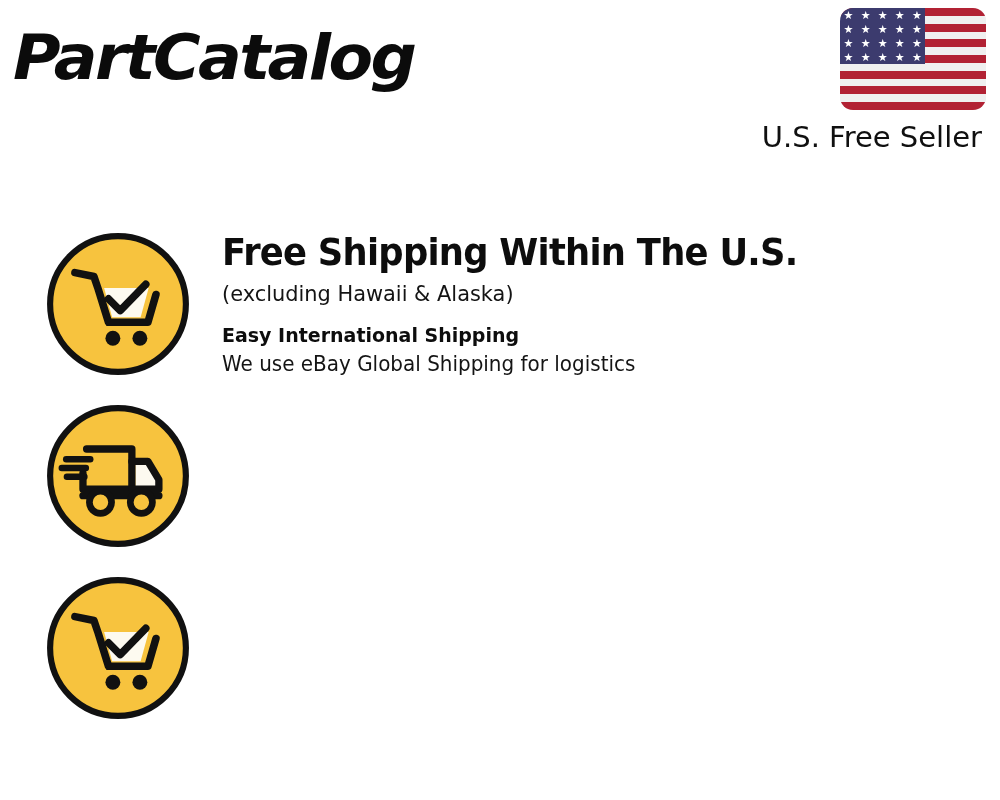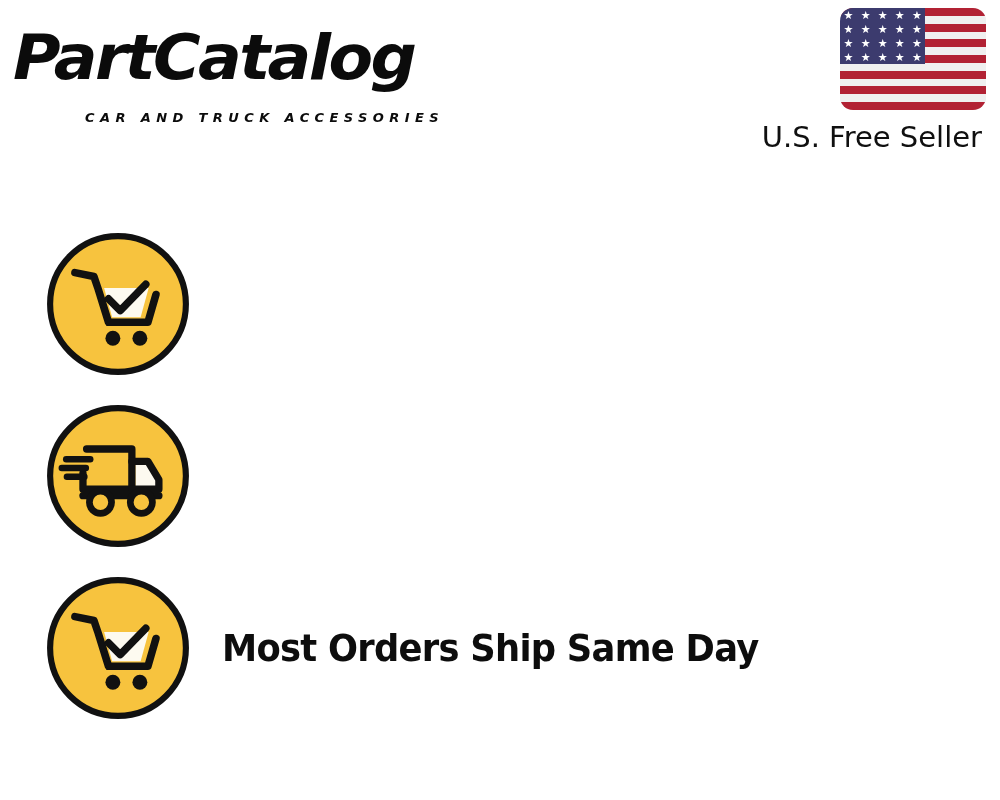--- a/index.html
+++ b/index.html
@@ -187,21 +187,20 @@
     transform-origin: left center;
   }
 </style>
 </head>
 <body>
 
 <div class="header">
 
   <div class="brand-logo">
     <div class="brand-wordmark">PartCatalog</div>
-    <div class="brand-tagline">CAR AND TRUCK ACCESSORIES</div>
   </div>
 
   <div class="seller-block">
     <div class="flag" id="us-flag">
       <div class="stripes">
           <div class="stripe" style="top: 0%; height: 7.69231%; background: rgb(178, 34, 52);"></div>
           <div class="stripe" style="top: 7.69231%; height: 7.69231%; background: rgb(240, 240, 240);"></div>
           <div class="stripe" style="top: 15.3846%; height: 7.69231%; background: rgb(178, 34, 52);"></div>
           <div class="stripe" style="top: 23.0769%; height: 7.69231%; background: rgb(240, 240, 240);"></div>
           <div class="stripe" style="top: 30.7692%; height: 7.69231%; background: rgb(178, 34, 52);"></div>
@@ -248,20 +247,26 @@
     <div class="feature-icon">
       <svg viewBox="0 0 100 100" xmlns="http://www.w3.org/2000/svg">
         <circle cx="50" cy="50" r="46.5" fill="#f7c33e" stroke="#111111" stroke-width="4.2"></circle>
         <polygon points="40.5,39 71,39 65.5,59 46,59" fill="#fdfaf0"></polygon>
         <path d="M20.5 28.5 L33.5 31.2 L36.5 40 L43.5 62.5 L70.5 62.5 L76 43.5" fill="none" stroke="#111111" stroke-width="5.2" stroke-linecap="round" stroke-linejoin="round"></path>
         <path d="M43.5 46.5 L51.5 54.5 L69 36.5" fill="none" stroke="#111111" stroke-width="5.2" stroke-linecap="round" stroke-linejoin="round"></path>
         <circle cx="46.5" cy="73.5" r="5.1" fill="#111111"></circle>
         <circle cx="65" cy="73.5" r="5.1" fill="#111111"></circle>
       </svg>
     </div>
+    <div class="feature-text">
+      <div class="feature-title">Free Shipping Within The U.S.</div>
+      <div class="feature-note">(excluding Hawaii &amp; Alaska)</div>
+      <div class="feature-sub">Easy International Shipping</div>
+      <div class="feature-desc">We use eBay Global Shipping for logistics</div>
+    </div>
   </div>
 
   <div class="feature-row">
     <div class="feature-icon">
       <svg viewBox="0 0 100 100" xmlns="http://www.w3.org/2000/svg">
         <circle cx="50" cy="50" r="46.5" fill="#f7c33e" stroke="#111111" stroke-width="4.2"></circle>
         <polygon points="62,38.5 71,38.5 76.5,50.5 76.5,58 62,58" fill="#fdfaf0"></polygon>
         <path d="M28.5 31.5 L59.5 31.5 L59.5 59 L26 59 L26 48" fill="none" stroke="#111111" stroke-width="5" stroke-linejoin="round" stroke-linecap="round"></path>
         <path d="M59.5 40 L70.5 40 L78 52.5 L78 59 L59.5 59" fill="none" stroke="#111111" stroke-width="5" stroke-linejoin="round" stroke-linecap="round"></path>
         <line x1="26" y1="63.5" x2="78" y2="63.5" stroke="#111111" stroke-width="5" stroke-linecap="round"></line>
@@ -278,18 +283,15 @@
     <div class="feature-icon">
       <svg viewBox="0 0 100 100" xmlns="http://www.w3.org/2000/svg">
         <circle cx="50" cy="50" r="46.5" fill="#f7c33e" stroke="#111111" stroke-width="4.2"></circle>
         <polygon points="40.5,39 71,39 65.5,59 46,59" fill="#fdfaf0"></polygon>
         <path d="M20.5 28.5 L33.5 31.2 L36.5 40 L43.5 62.5 L70.5 62.5 L76 43.5" fill="none" stroke="#111111" stroke-width="5.2" stroke-linecap="round" stroke-linejoin="round"></path>
         <path d="M43.5 46.5 L51.5 54.5 L69 36.5" fill="none" stroke="#111111" stroke-width="5.2" stroke-linecap="round" stroke-linejoin="round"></path>
         <circle cx="46.5" cy="73.5" r="5.1" fill="#111111"></circle>
         <circle cx="65" cy="73.5" r="5.1" fill="#111111"></circle>
       </svg>
     </div>
-    <div class="feature-text">
-      <div class="feature-title">Most Orders Ship Same Day</div>
-    </div>
   </div>
 
 </div>
 
 </body></html>

